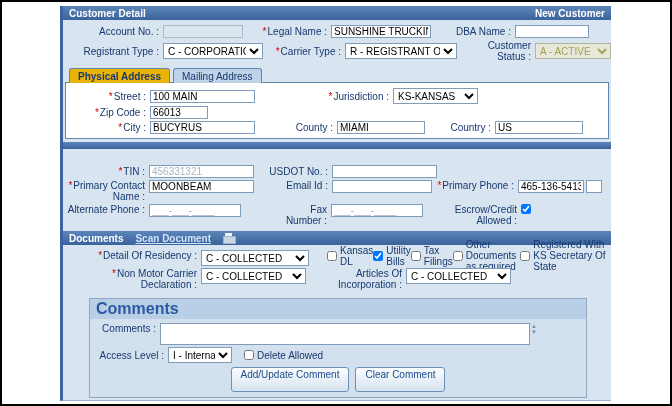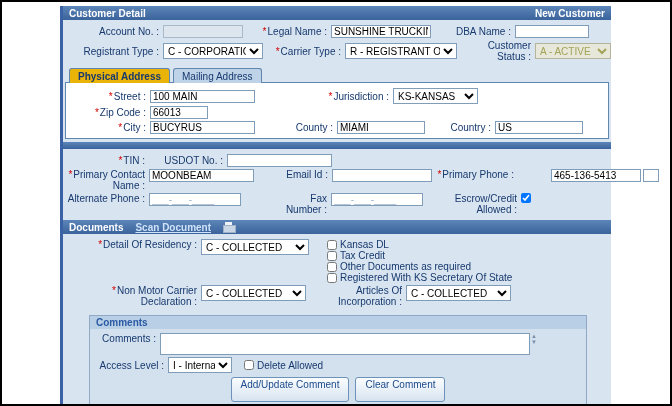--- a/index.html
+++ b/index.html
@@ -36,32 +36,32 @@
   }
   .sel.dis2 { background:#e7e7da; color:#a3a356; border-color:#b4b49c; }
   .tabs { display:flex; gap:3px; margin:2px 0 0 6px; position:relative; }
   .tab {
     font-size:10px; color:#17396e; background:#bfd3e8; border:1px solid #5f86ae; border-bottom:0;
     border-radius:3px 3px 0 0; padding:2px 8px 1px; cursor:pointer;
   }
   .tab.active { background:#eab308; font-weight:bold; }
   .panel { background:#fff; border:1px solid #5f86ae; margin:-1px 2px 0; padding:3px 2px 2px; }
   .sep { height:7px; background:linear-gradient(#5c85b8,#3b639c); margin-top:3px; }
-  .mid { padding:3px 4px 3px; }
+  .mid { padding:14px 4px 3px; }
   .docs-bar { justify-content:flex-start; gap:12px; }
   .scan-link { color:#cfe3fb; text-decoration:underline; cursor:pointer; font-weight:bold; }
   .print-icon { width:11px; height:10px; position:relative; display:inline-block; cursor:pointer; }
   .print-icon::before { content:""; position:absolute; left:2px; top:0; width:7px; height:3px; background:#f0f4f9; }
   .print-icon::after  { content:""; position:absolute; left:0; top:3px; width:11px; height:6px; background:#c9d6e6; border:1px solid #9fb2c8; }
   .docs { padding:3px 4px 3px; }
-  .cb-stack { display:flex; flex-direction:column; margin-left:18px; }
+  .cb-stack { display:flex; flex-direction:row; margin-left:18px; }
   .cb-item { display:flex; align-items:center; font-size:10px; color:#17396e; height:11px; cursor:pointer; }
   .cb { width:10px; height:10px; margin:0 3px 0 0; flex:none; }
   .cmt-box { margin:3px 24px 0 26px; border:1px solid #8fa9c6; background:#d3e1ef; padding-bottom:3px; }
-  .cmt-title { background:#b9cfe6; color:#2b5aa4; font-weight:bold; font-size:10px; padding:1px 6px; }
+  .cmt-title { background:#b9cfe6; color:#2b5aa4; font-weight:bold; font-size:16px; padding:1px 6px; }
   .ta {
     width:370px; height:22px; border:1px solid #7f9db9; background:#fff; resize:none;
     font:10px "Liberation Sans", sans-serif; padding:1px 2px;
   }
   .ta-spin { display:flex; flex-direction:column; justify-content:space-between; margin-left:1px; color:#7a8fa8; font-size:6px; line-height:6px; cursor:pointer; }
   .btn {
     background:linear-gradient(#fbfdfe,#d7e3f0); border:1px solid #6b93ba; border-radius:3px;
     color:#1c4a8c; font:10px "Liberation Sans", sans-serif; padding:1px 9px 11px; cursor:pointer;
   }
   .btn-row { display:flex; justify-content:center; gap:6px; margin:4px 0 2px; }
@@ -119,30 +119,31 @@
       <span class="lbl" style="width:52px;margin-left:14px"><span>Country :</span></span>
       <input class="inp" style="width: 88px;" value="US">
     </div>
   </div>
 
   <div class="sep"></div>
 
   <div class="mid">
     <div class="frow">
       <span class="lbl" style="width:78px"><i class="req">*</i><span>TIN :</span></span>
+      <input class="inp gray" style="width: 105px;" value="456331321">
       <span class="lbl" style="width:68px;margin-left:6px"><span>USDOT No. :</span></span>
       <input class="inp" style="width: 105px;" value="">
     </div>
     <div class="frow top-align">
       <span class="lbl" style="width:78px"><i class="req">*</i><span>Primary Contact Name :</span></span>
       <input class="inp" style="width: 105px;" value="MOONBEAM">
       <span class="lbl" style="width:68px;margin-left:6px"><span>Email Id :</span></span>
       <input class="inp" style="width: 100px;" value="">
       <span class="lbl" style="width:78px;margin-left:4px"><i class="req">*</i><span>Primary Phone :</span></span>
-      <input class="inp" style="width: 90px; margin-left: 33px;" value="465-136-5413">
+      <input class="inp" style="width: 66px;" value="465-136-5413">
       <input class="inp" style="width: 16px; margin-left: 2px;" value="">
     </div>
     <div class="frow top-align">
       <span class="lbl" style="width:78px"><span>Alternate Phone :</span></span>
       <input class="inp mask" style="width: 92px;" value="___-___-____">
       <span class="lbl" style="width:46px;margin-left:40px"><span>Fax Number :</span></span>
       <input class="inp mask" style="width: 92px;" value="___-___-____">
       <span class="lbl" style="width:66px;margin-left:28px"><span>Escrow/Credit Allowed :</span></span>
       <input type="checkbox" class="cb" checked="" style="">
     </div>
@@ -157,22 +158,26 @@
   <div class="docs">
     <div class="frow top-align">
       <span class="lbl" style="width:110px;margin-left:20px"><i class="req">*</i><span>Detail Of Residency :</span></span>
       <select class="sel" style="width:108px"><option>C - COLLECTED</option></select>
       <div class="cb-stack">
         <label class="cb-item">
           <input type="checkbox" class="cb" style="">
           <span>Kansas DL</span>
         </label>
         <label class="cb-item">
-          <input type="checkbox" class="cb" style="">
-          <span>Tax Credit</span>
+          <input type="checkbox" class="cb" checked="" style="">
+          <span>Utility Bills</span>
+        </label>
+        <label class="cb-item">
+          <input type="checkbox" class="cb" style="">
+          <span>Tax Filings</span>
         </label>
         <label class="cb-item">
           <input type="checkbox" class="cb" style="">
           <span>Other Documents as required</span>
         </label>
         <label class="cb-item">
           <input type="checkbox" class="cb" style="">
           <span>Registered With KS Secretary Of State</span>
         </label>
       </div>

